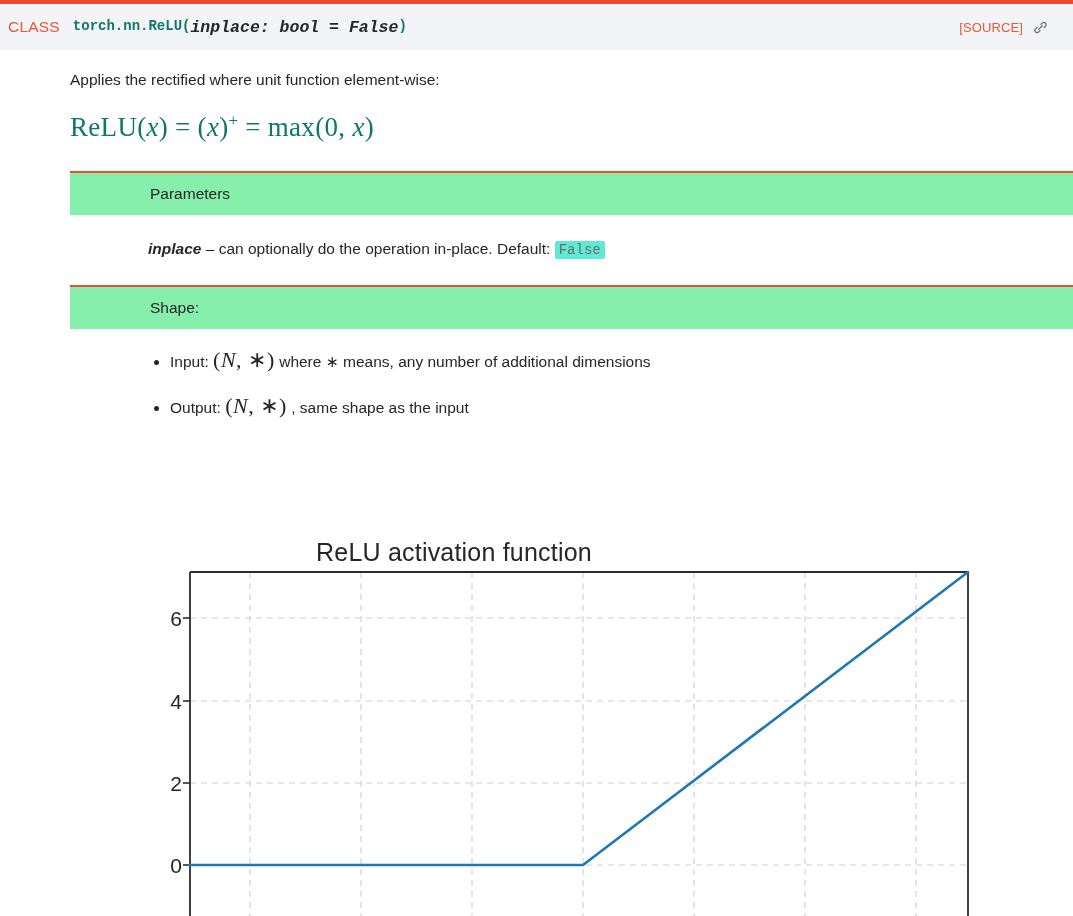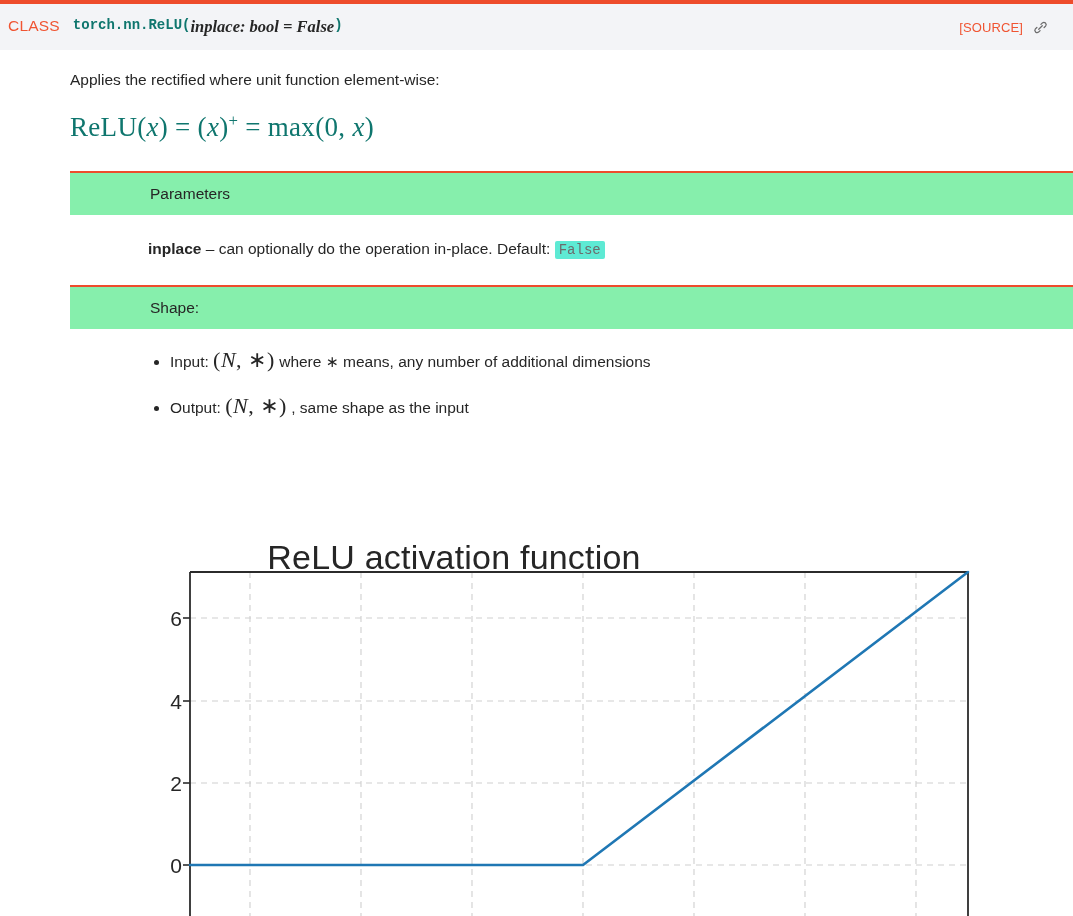--- a/index.html
+++ b/index.html
@@ -51,21 +51,21 @@
     letter-spacing: .2px;
     margin-right: 13px;
   }
   .sig-path {
     font-family: "Liberation Mono", monospace;
     font-size: 14px;
     font-weight: 700;
     color: #0f766e;
   }
   .sig-param {
-    font-family: Liberation Serif, serif;
+    font-family: Liberation Mono, monospace;
     font-size: 16.5px;
     font-weight: 700;
     font-style: italic;
     color: #262626;
   }
   .sig-right {
     display: flex;
     align-items: center;
     gap: 9px;
     flex: 0 0 auto;
@@ -125,21 +125,21 @@
     box-sizing: border-box;
     font-size: 15.5px;
     color: #262626;
   }
   .field-body {
     padding: 22px 0 16px 78px;
     font-size: 15.5px;
     line-height: 1.55;
     color: #262626;
   }
-  .param-name { font-weight: 700; }
+  .param-name { font-weight: 700; font-style: italic; }
   .code-inline {
     font-family: Liberation Mono, monospace;
     font-size: 14px;
     background: #5eead4;
     color: #6c6c6d;
     padding: 1px 4px;
     border-radius: 2px;
   }
   .shape-list {
     margin: 0;
@@ -165,21 +165,21 @@
     position: absolute;
     top: 520px; left: 0;
     width: 1073px;
     height: 396px;
   }
   .chart-title {
     position: absolute;
     top: 18px; left: 0;
     width: 908px;
     text-align: center;
-    font-size: 34px;
+    font-size: 25px;
     color: #262626;
     letter-spacing: .2px;
   }
   .ytick {
     position: absolute;
     right: 0;
     width: 34px;
     text-align: right;
     font-size: 21px;
     color: #262626;

